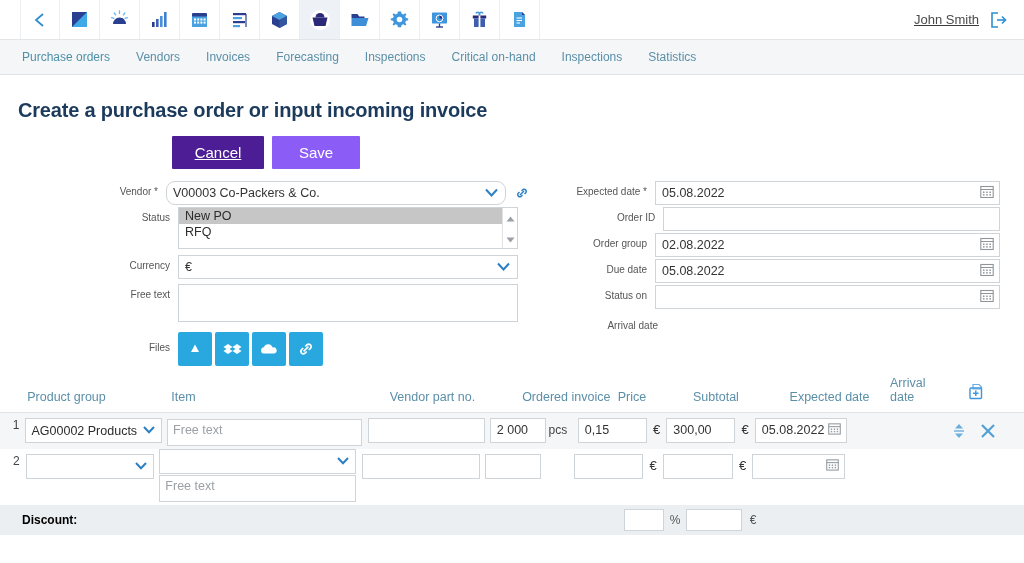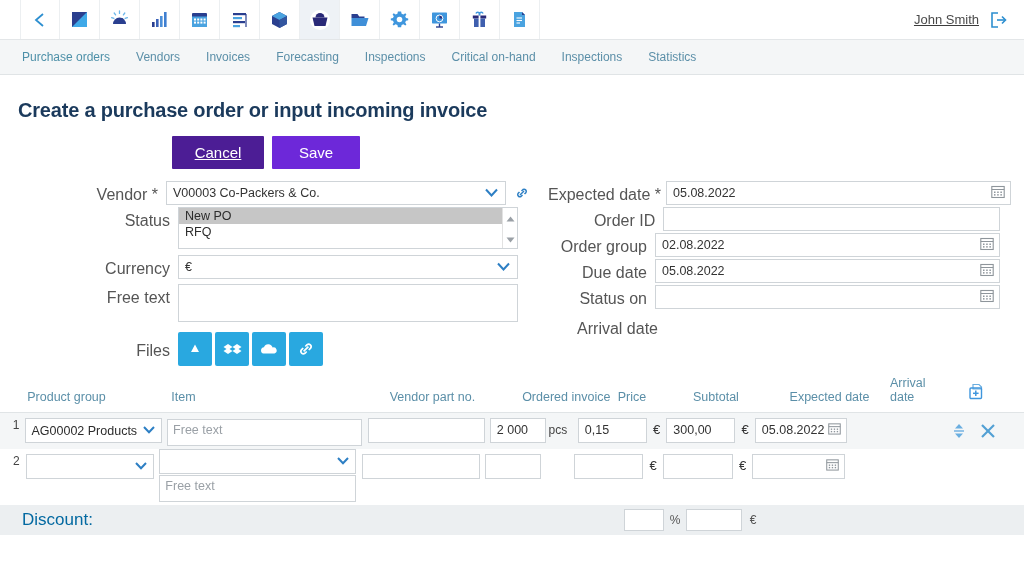--- a/index.html
+++ b/index.html
@@ -68,30 +68,30 @@
   .btnrow { margin-top:14px; padding-left:172px; display:flex; gap:8px; }
   .btn {
     border:none; cursor:pointer; color:#fff;
     font-family:"Liberation Sans", sans-serif;
     font-size:15px;
     padding:8px 0;
     text-align:center;
     border-radius:1px;
   }
   .btn-cancel { background:#4c1d95; width:92px;text-decoration:underline; }
-  .btn-save   { background:#6d28d9; width:88px; }
+  .btn-save   { background:#8b5cf6; width:88px; }
 
   
   .formwrap { display:flex; margin-top:12px; padding-left:0; }
   .fcol { display:flex; flex-direction:column; }
   .fcol-left { width:530px; padding-left:14px; }
   .fcol-right { width:470px; padding-left:18px; }
   .frow { display:flex; align-items:flex-start; margin-bottom:2px; }
   .flabel {
-    font-size:16px; color:#555; text-align:right;
+    font-size:10px; color:#555; text-align:right;
     padding-right:8px; padding-top:5px;
     white-space:nowrap;
   }
   .fcol-left .flabel { width:164px; }
   .fcol-right .flabel { width:118px; }
 
   .inp {
     border:1px solid #cfd4d8;
     background:#fff;
     height:24px;
@@ -194,21 +194,21 @@
     font-size:12.5px; color:#333; padding:3px 5px;
   }
   .rowta::placeholder { color:#9aa0a6; }
   .inp-sm { height:25px; width:100%; }
 
   .footrow {
     display:flex; align-items:center;
     height:30px; padding-left:22px;
   }
   .footrow.shaded { background:#eceff1; }
-  .foot-label { font-weight:normal; font-size:17px; color:#0369a1; }
+  .foot-label { font-weight:bold; font-size:12px; color:#000000; }
   .foot-spacer { flex:1; }
   .pct { width:22px; font-size:12px; color:#555; text-align:center; }
   .icon-btn { cursor:pointer; display:inline-flex; }
 </style>
 </head>
 <body>
 
 <div class="topbar">
 
   <div class="tb-cell">
@@ -367,21 +367,21 @@
   <button class="btn btn-save">Save</button>
 </div>
 
 <div class="formwrap">
 
   <div class="fcol fcol-left">
 
     <div class="frow">
       <div class="flabel">Vendor *</div>
       <div class="sel-wrap">
-        <div class="sel-txt" style="width:340px;">V00003 Co-Packers &amp; Co.</div>
+        <div class="sel-txt" style="width:340px;border-radius:9px;">V00003 Co-Packers &amp; Co.</div>
         <span class="chev">
           <svg width="15" height="10" viewBox="0 0 15 10">
               <polyline points="2,2 7.5,8 13,2" fill="none" stroke="#2d7fc4" stroke-width="2"></polyline>
             </svg>
         </span>
       </div>
       <span class="linkicon">
         <svg width="16" height="16" viewBox="0 0 16 16">
           <path d="M6 10 L10 6" stroke="#2d7fc4" stroke-width="1.5" fill="none"></path>
           <path d="M5.5 7 L4 8.5 a2.2 2.2 0 0 0 3 3 L8.5 10" fill="none" stroke="#2d7fc4" stroke-width="1.5"></path>

